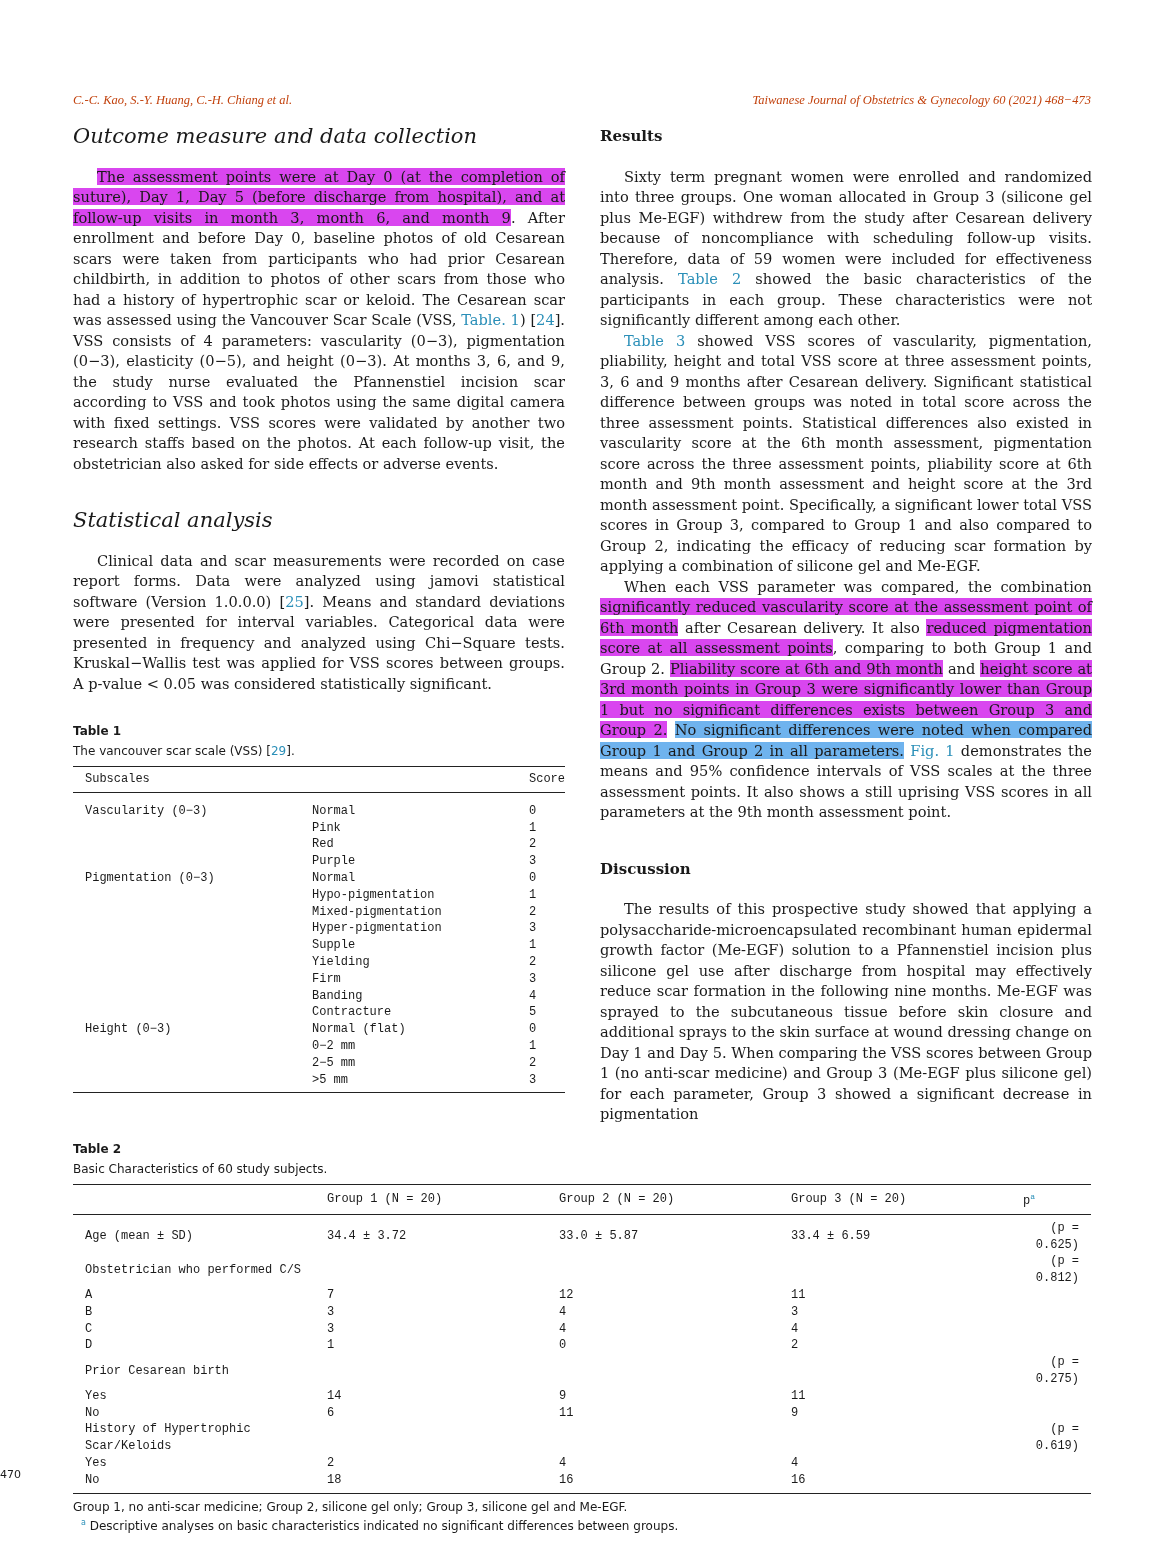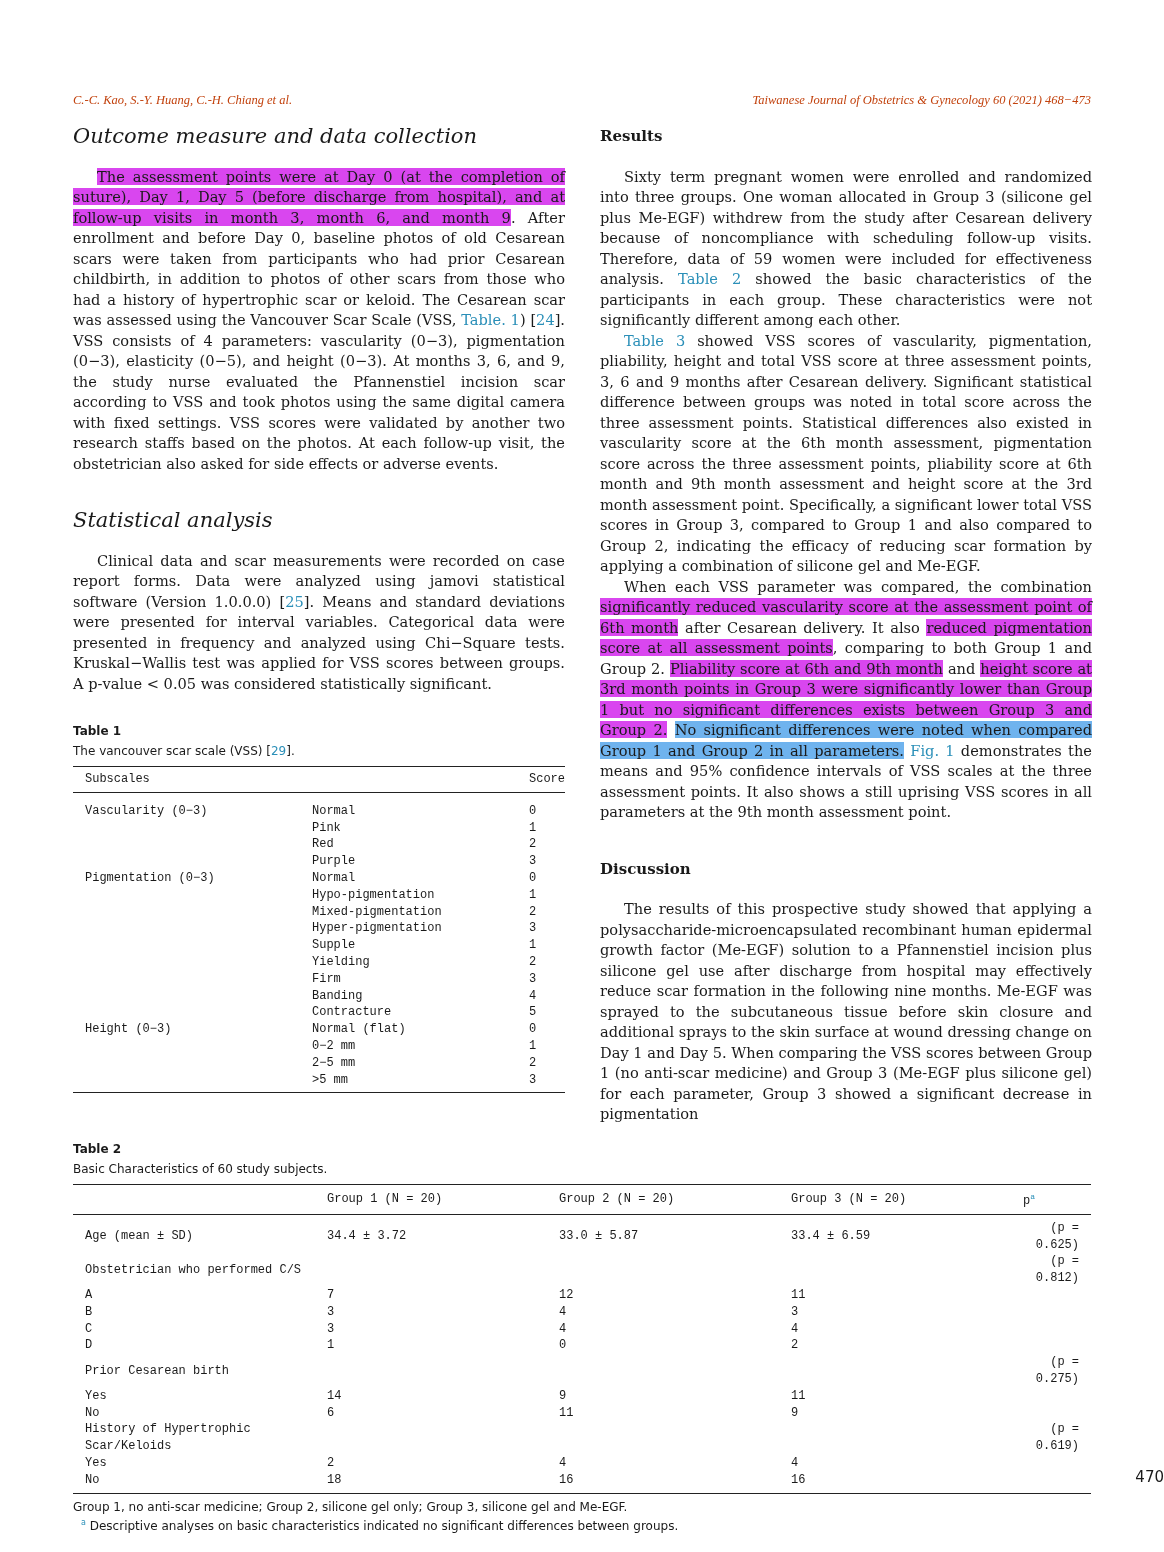--- a/index.html
+++ b/index.html
@@ -41,21 +41,21 @@
   .t2 tbody { border-bottom: 1.5px solid #222; }
   .t2 .c0 { width: 230px; }
   .t2 .c1 { width: 220px; }
   .t2 .c2 { width: 220px; }
   .t2 .c3 { width: 220px; }
   .t2 .cp { text-align: right; padding-right: 12px; }
   .t2 sup { color: #2a8fb8; font-size: 8px; }
   .t2-foot { font-family: "DejaVu Sans", sans-serif; font-size: 12px; margin-top: 5px; line-height: 16px; }
   .t2-foot .fn { padding-left: 8px; }
   .t2-foot sup { font-size: 8px; }
-  .page-number { position: absolute; top: 1468px; left: 0; width: 1164px; text-align: right; font-family: "DejaVu Sans", sans-serif; font-size: 15px; }
+  .page-number { position: absolute; top: 1468px; left: 0; width: 1164px; text-align: left; font-family: "DejaVu Sans", sans-serif; font-size: 11px; }
 </style>
 </head>
 <body>
 
 <div class="running-head rh-left">C.-C. Kao, S.-Y. Huang, C.-H. Chiang et al.</div>
 <div class="running-head rh-right">Taiwanese Journal of Obstetrics &amp; Gynecology 60 (2021) 468−473</div>
 
 <div class="col col-left">
   <div class="sec-italic">Outcome measure and data collection</div>
   <p><span class="hl-y">The assessment points were at Day 0 (at the completion of suture), Day 1, Day 5 (before discharge from hospital), and at follow-up visits in month 3, month 6, and month 9</span><span>. After enrollment and before Day 0, baseline photos of old Cesarean scars were taken from participants who had prior Cesarean childbirth, in addition to photos of other scars from those who had a history of hypertrophic scar or keloid. The Cesarean scar was assessed using the Vancouver Scar Scale (VSS, </span><span class="link">Table. 1</span><span>) [</span><span class="link">24</span><span>]. VSS consists of 4 parameters: vascularity (0−3), pigmentation (0−3), elasticity (0−5), and height (0−3). At months 3, 6, and 9, the study nurse evaluated the Pfannenstiel incision scar according to VSS and took photos using the same digital camera with fixed settings. VSS scores were validated by another two research staffs based on the photos. At each follow-up visit, the obstetrician also asked for side effects or adverse events.</span></p>

